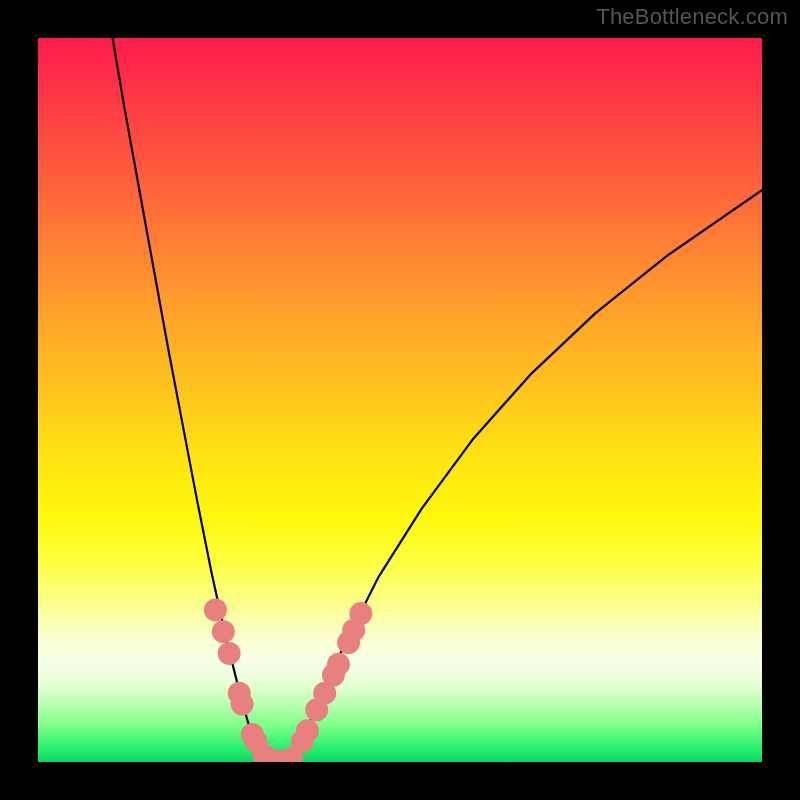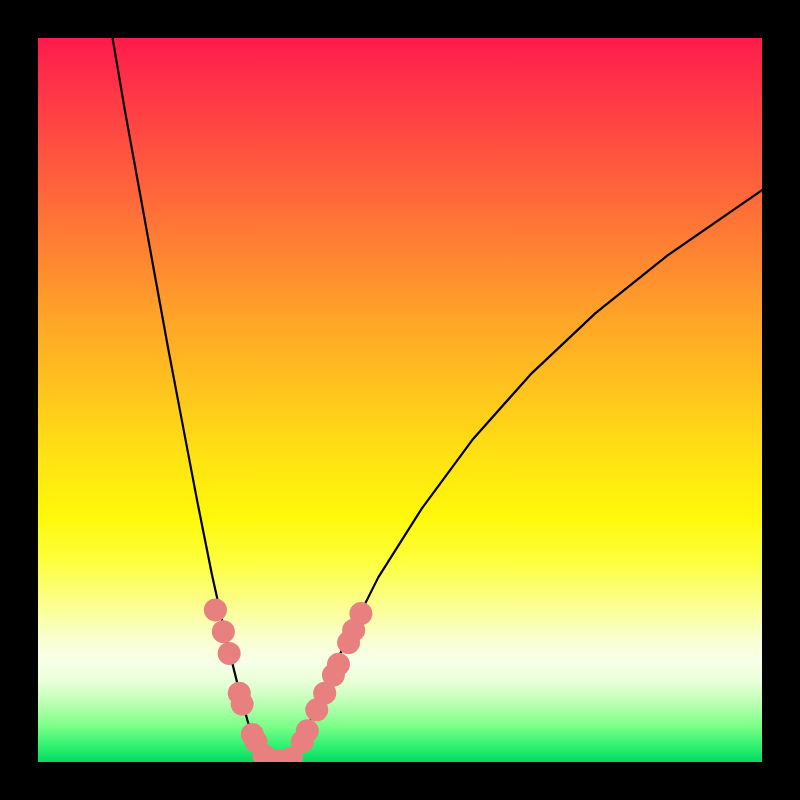--- a/index.html
+++ b/index.html
@@ -95,13 +95,14 @@
           <circle cx="278.74" cy="671.87" r="11.5" fill="#e98080"></circle>
           <circle cx="286.70" cy="655.22" r="11.5" fill="#e98080"></circle>
           <circle cx="295.39" cy="637.12" r="11.5" fill="#e98080"></circle>
           <circle cx="300.46" cy="626.26" r="11.5" fill="#e98080"></circle>
           <circle cx="310.60" cy="604.54" r="11.5" fill="#e98080"></circle>
           <circle cx="315.66" cy="592.23" r="11.5" fill="#e98080"></circle>
           <circle cx="322.90" cy="575.58" r="11.5" fill="#e98080"></circle>
         </g>
     </svg>
   </div>
+  <div class="attribution">TheBottleneck.com</div>
 </div>
 
 </body></html>

